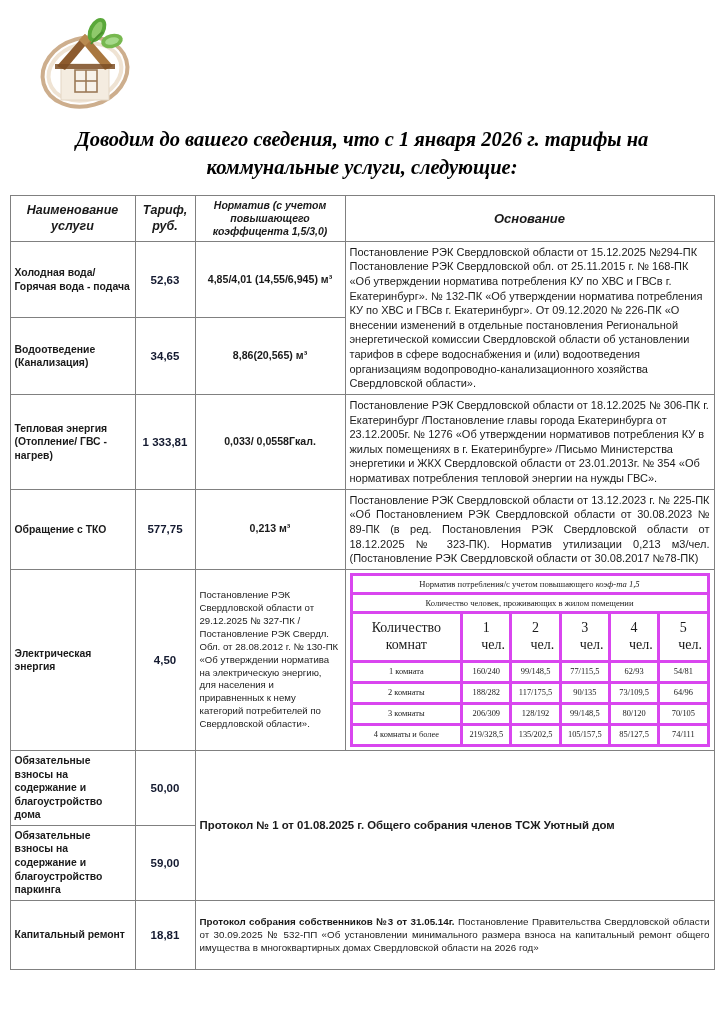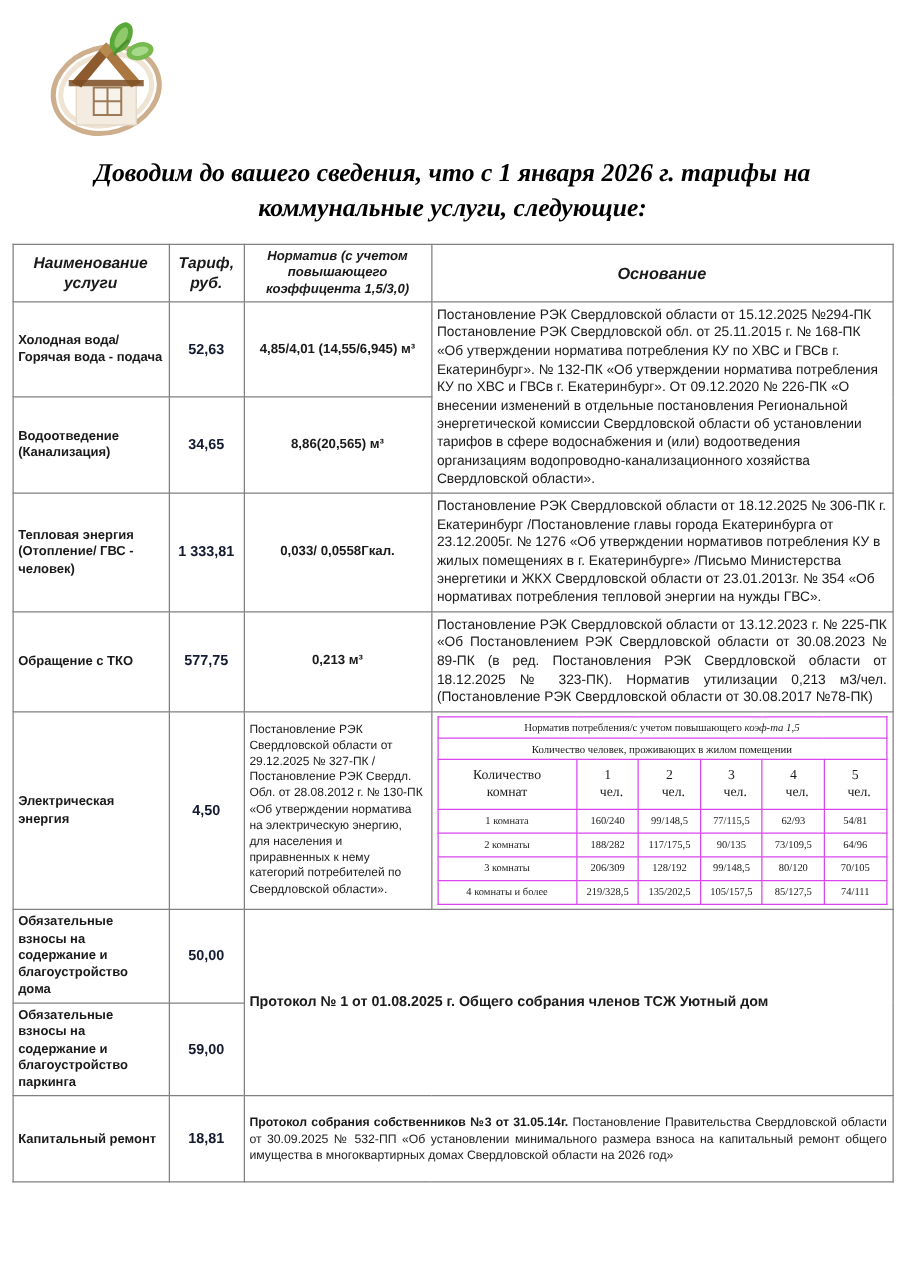--- a/index.html
+++ b/index.html
@@ -147,37 +147,37 @@
   .sup { font-size: 7.5px; vertical-align: super; }
 
   
   .nested-wrap { padding: 4px 6px; vertical-align: top; }
   .nested-table {
     width: 100%;
     border-collapse: collapse;
     table-layout: fixed;
   }
   .nested-table td {
-    border: 1px solid #d946ef;
+    border: 3px solid #d946ef;
     text-align: center;
     font-family: "Liberation Serif", serif;
     font-size: 8.4px;
     padding: 4px 2px;
     line-height: 1.2;
   }
   .nested-title {
     font-size: 8.6px !important;
     padding: 3px 2px !important;
   }
   .nested-title i { font-style: italic; }
   .nested-sub {
     font-size: 8.6px !important;
     padding: 3px 5px !important;
   }
-  .nested-head td { font-size: 11px; padding: 6px 18px; }
+  .nested-head td { font-size: 14px; padding: 6px 18px; }
   .nested-rowlabel { }
   .nv-big { font-size: 9.4px; }
   .nv-sm  { font-size: 7.6px; }
   .nc-rooms { width: 31%; }
   .nc-p { width: 13.8%; }
 
   
   .footnote {
     width: 704px;
     margin: 7px auto 0 auto;
@@ -252,21 +252,21 @@
         <td class="cell-basis" rowspan="2" style="vertical-align:top;">Постановление РЭК Свердловской области от 15.12.2025 №294-ПК Постановление РЭК Свердловской обл. от 25.11.2015 г. № 168-ПК «Об утверждении норматива потребления КУ по ХВС и ГВСв г. Екатеринбург». № 132-ПК «Об утверждении норматива потребления КУ по ХВС и ГВСв г. Екатеринбург». От 09.12.2020 № 226-ПК «О внесении изменений в отдельные постановления Региональной энергетической комиссии Свердловской области об установлении тарифов в сфере водоснабжения и (или) водоотведения организациям водопроводно-канализационного хозяйства Свердловской области».</td>
       </tr>
 
       <tr>
         <td class="cell-name">Водоотведение (Канализация)</td>
         <td class="cell-tariff">34,65</td>
         <td class="cell-norm">8,86(20,565) м³</td>
       </tr>
 
       <tr>
-        <td class="cell-name">Тепловая энергия (Отопление/ ГВС - человек)</td>
+        <td class="cell-name">Тепловая энергия (Отопление/ ГВС - нагрев)</td>
         <td class="cell-tariff">1 333,81</td>
         <td class="cell-norm">0,033/ 0,0558Гкал.</td>
         <td class="cell-basis" style="vertical-align:top;">Постановление РЭК Свердловской области от 18.12.2025 № 306-ПК г. Екатеринбург /Постановление главы города Екатеринбурга от 23.12.2005г. № 1276 «Об утверждении нормативов потребления КУ в жилых помещениях в г. Екатеринбурге» /Письмо Министерства энергетики и ЖКХ Свердловской области от 23.01.2013г. № 354 «Об нормативах потребления тепловой энергии на нужды ГВС».</td>
       </tr>
 
       <tr>
         <td class="cell-name">Обращение с ТКО</td>
         <td class="cell-tariff">577,75</td>
         <td class="cell-norm">0,213 м³</td>
         <td class="cell-basis justify" style="vertical-align:top;">Постановление РЭК Свердловской области от 13.12.2023 г. № 225-ПК «Об Постановлением РЭК Свердловской области от 30.08.2023 № 89-ПК (в ред. Постановления РЭК Свердловской области от 18.12.2025 № 323-ПК). Норматив утилизации 0,213 м3/чел. (Постановление РЭК Свердловской области от 30.08.2017 №78-ПК)</td>

